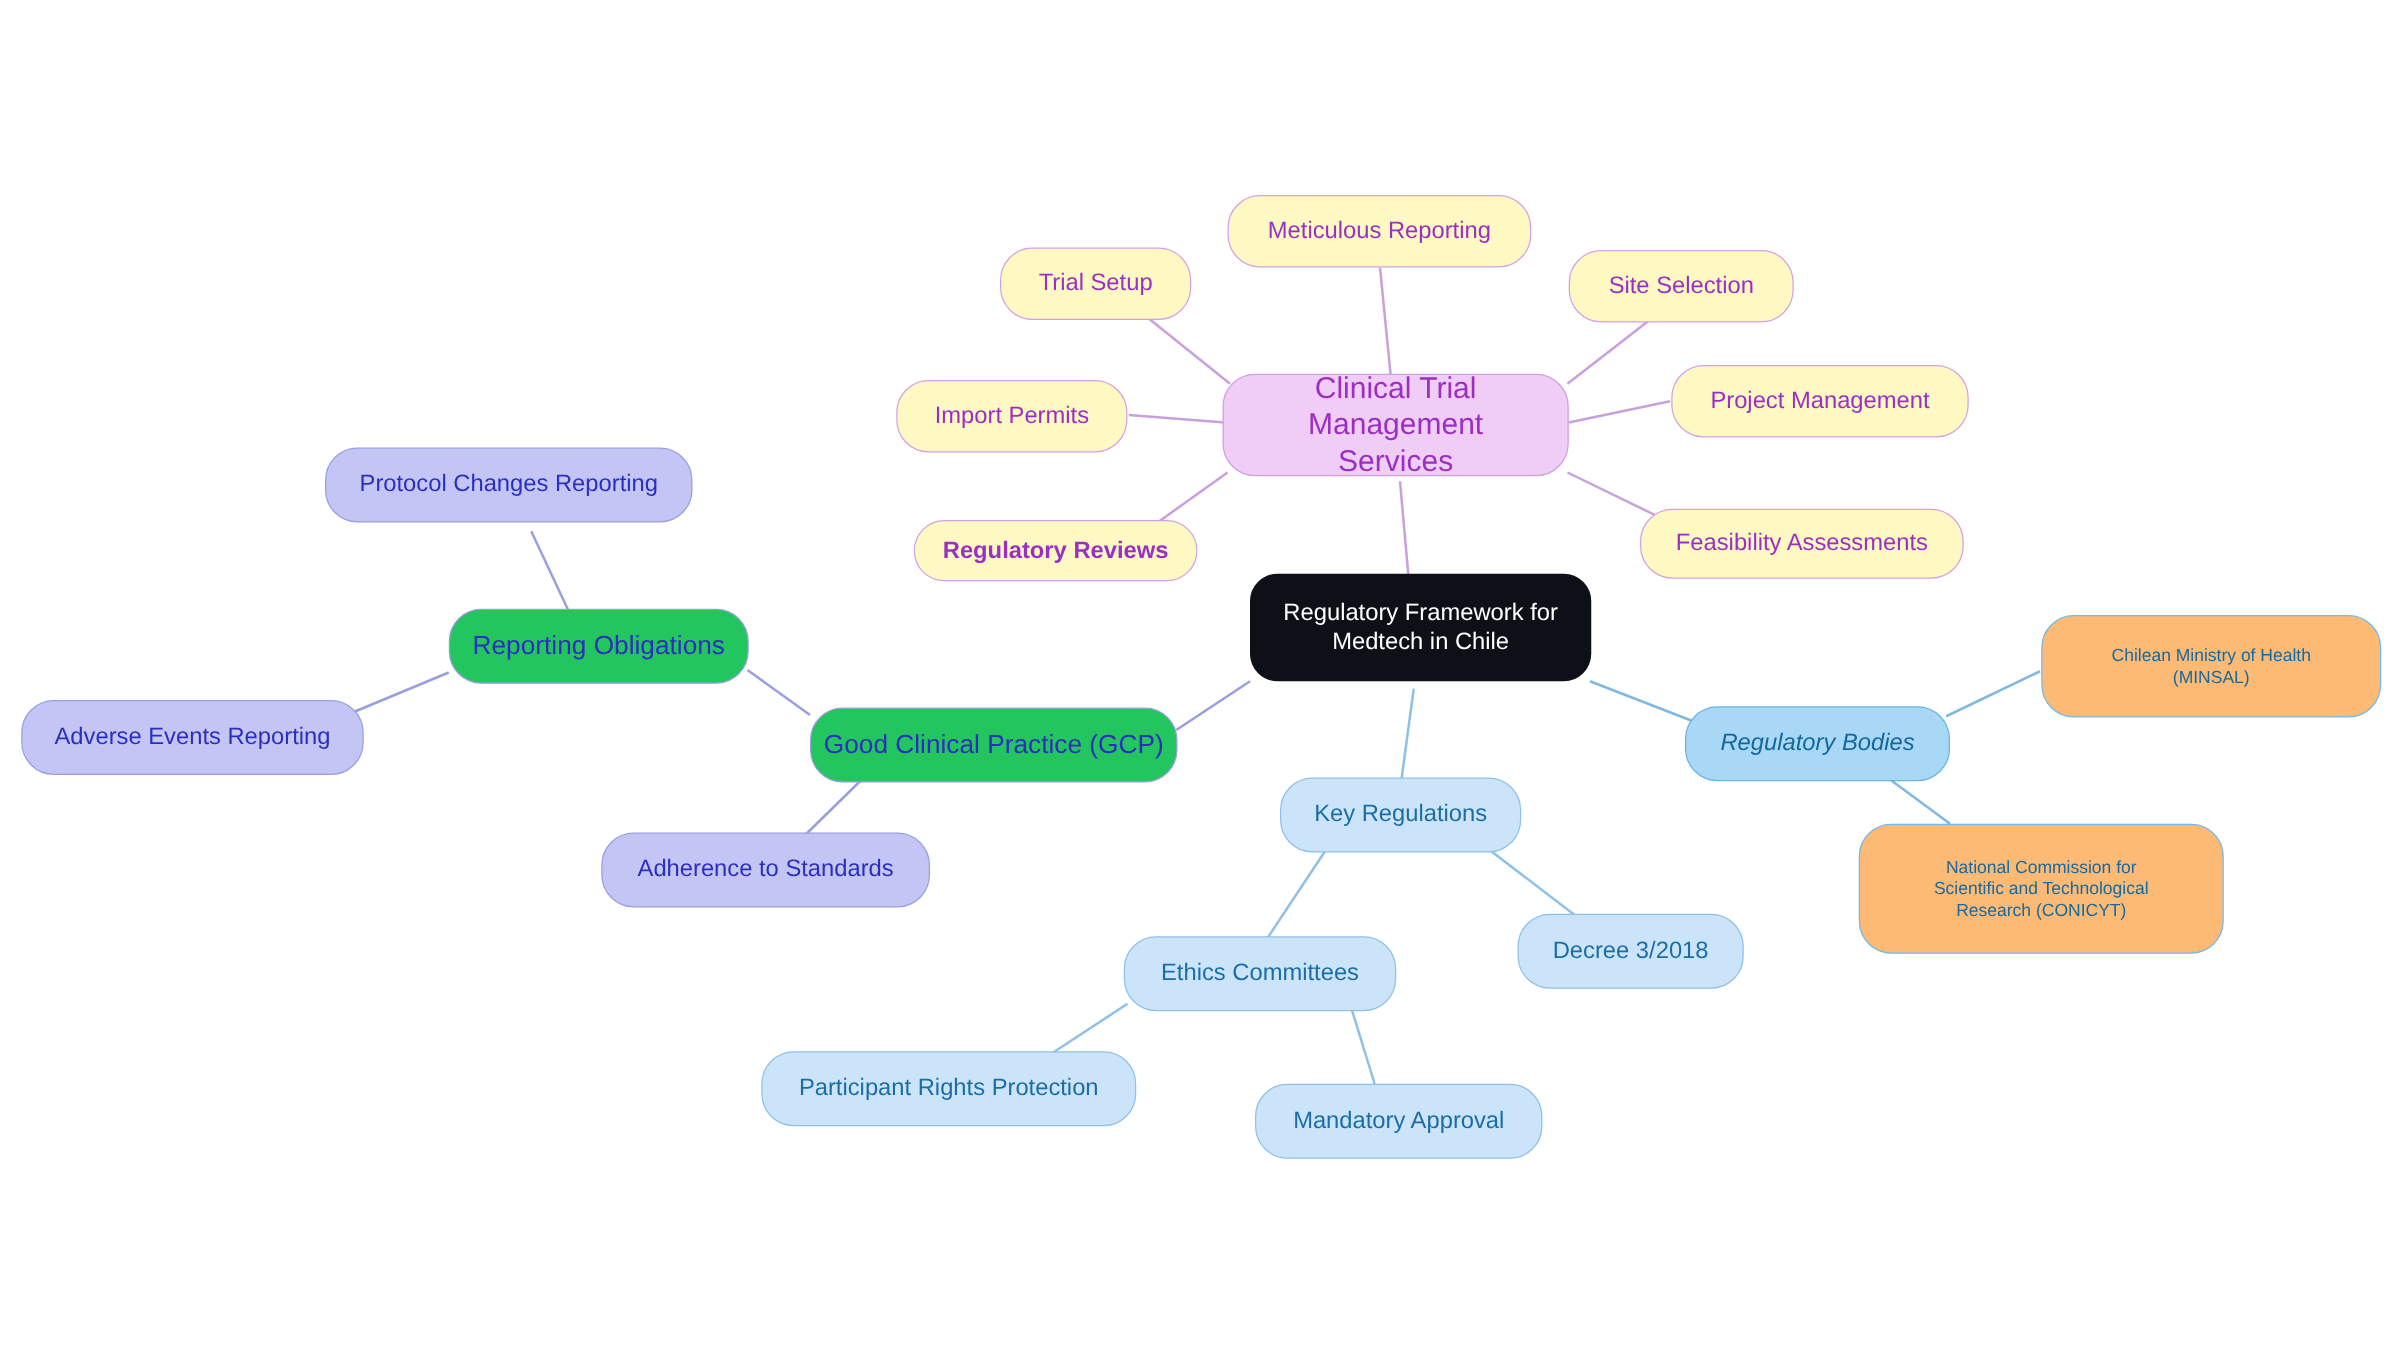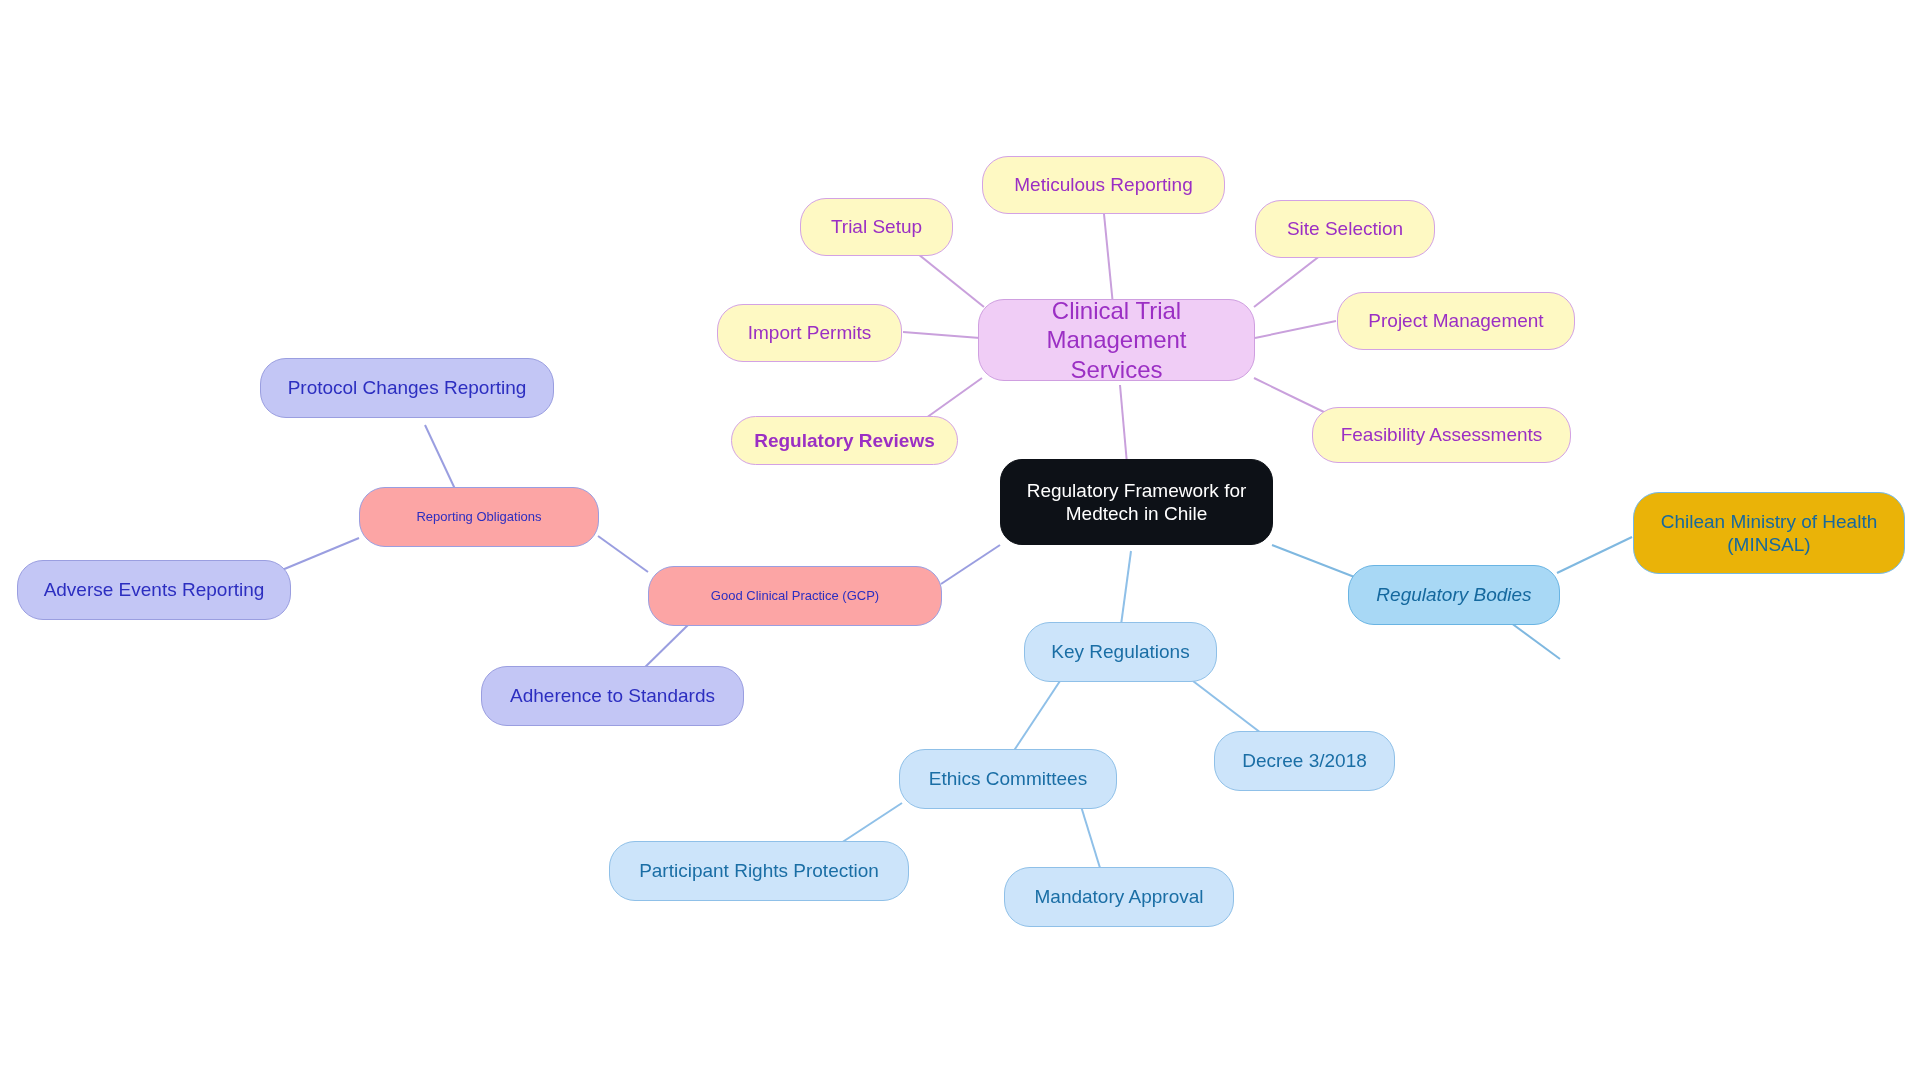--- a/index.html
+++ b/index.html
@@ -54,43 +54,43 @@
     color: #9b2fc4;
     font-size: 24px;
   }
   .node.leaf-ctms {
     background: #fef9c3;
     border-color: #d3a2e4;
     color: #9b2fc4;
     font-size: 19px;
   }
   .node.branch-gcp {
-    background: #fca5a5;
+    background: #22c55e;
     border-color: #9a9ee0;
     color: #2c2ec0;
-    font-size: 13px;
+    font-size: 21px;
   }
   .node.leaf-gcp {
     background: #c3c6f5;
     border-color: #9a9ee0;
     color: #2c2ec0;
     font-size: 19px;
   }
   .node.branch-bodies {
     background: #a8d8f5;
     border-color: #69b4e3;
     color: #14689e;
     font-size: 19px;
     font-style: italic;
   }
   .node.leaf-bodies {
-    background: #eab308;
+    background: #fdba74;
     border-color: #74b9e8;
     color: #17699e;
-    font-size: 19px;
+    font-size: 14px;
   }
   .node.branch-regs {
     background: #cce4fa;
     border-color: #8fc0e8;
     color: #1a6ea5;
     font-size: 19px;
   }
   .node.leaf-regs {
     background: #cce4fa;
     border-color: #8fc0e8;
@@ -176,20 +176,23 @@
 
   <div class="node leaf-gcp" style="left:17px; top:560px; width:274px; height:60px;">Adverse Events Reporting</div>
 
   <div class="node leaf-gcp" style="left:481px; top:666px; width:263px; height:60px;">Adherence to Standards</div>
 
   <div class="node branch-bodies" style="left:1348px; top:565px; width:212px; height:60px;">Regulatory Bodies</div>
 
   <div class="node leaf-bodies" style="left:1633px; top:492px; width:272px; height:82px;">Chilean Ministry of Health
 (MINSAL)</div>
 
+  <div class="node leaf-bodies" style="left:1487px; top:659px; width:292px; height:104px;">National Commission for
+Scientific and Technological
+Research (CONICYT)</div>
 
   <div class="node branch-regs" style="left:1024px; top:622px; width:193px; height:60px;">Key Regulations</div>
 
   <div class="node leaf-regs" style="left:1214px; top:731px; width:181px; height:60px;">Decree 3/2018</div>
 
   <div class="node leaf-regs" style="left:899px; top:749px; width:218px; height:60px;">Ethics Committees</div>
 
   <div class="node leaf-regs" style="left:609px; top:841px; width:300px; height:60px;">Participant Rights Protection</div>
 
   <div class="node leaf-regs" style="left:1004px; top:867px; width:230px; height:60px;">Mandatory Approval</div>

